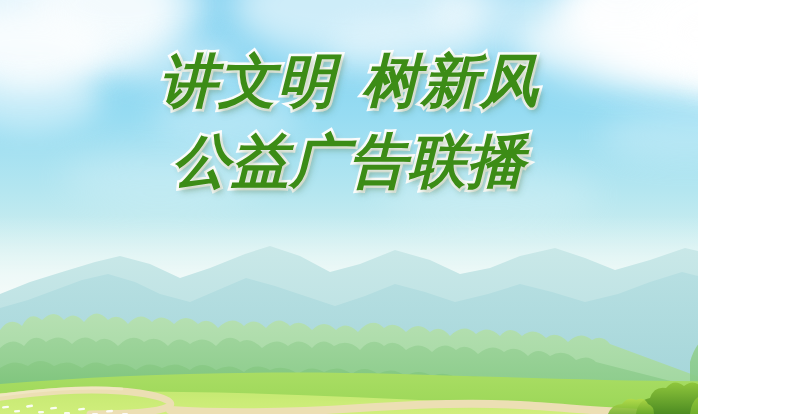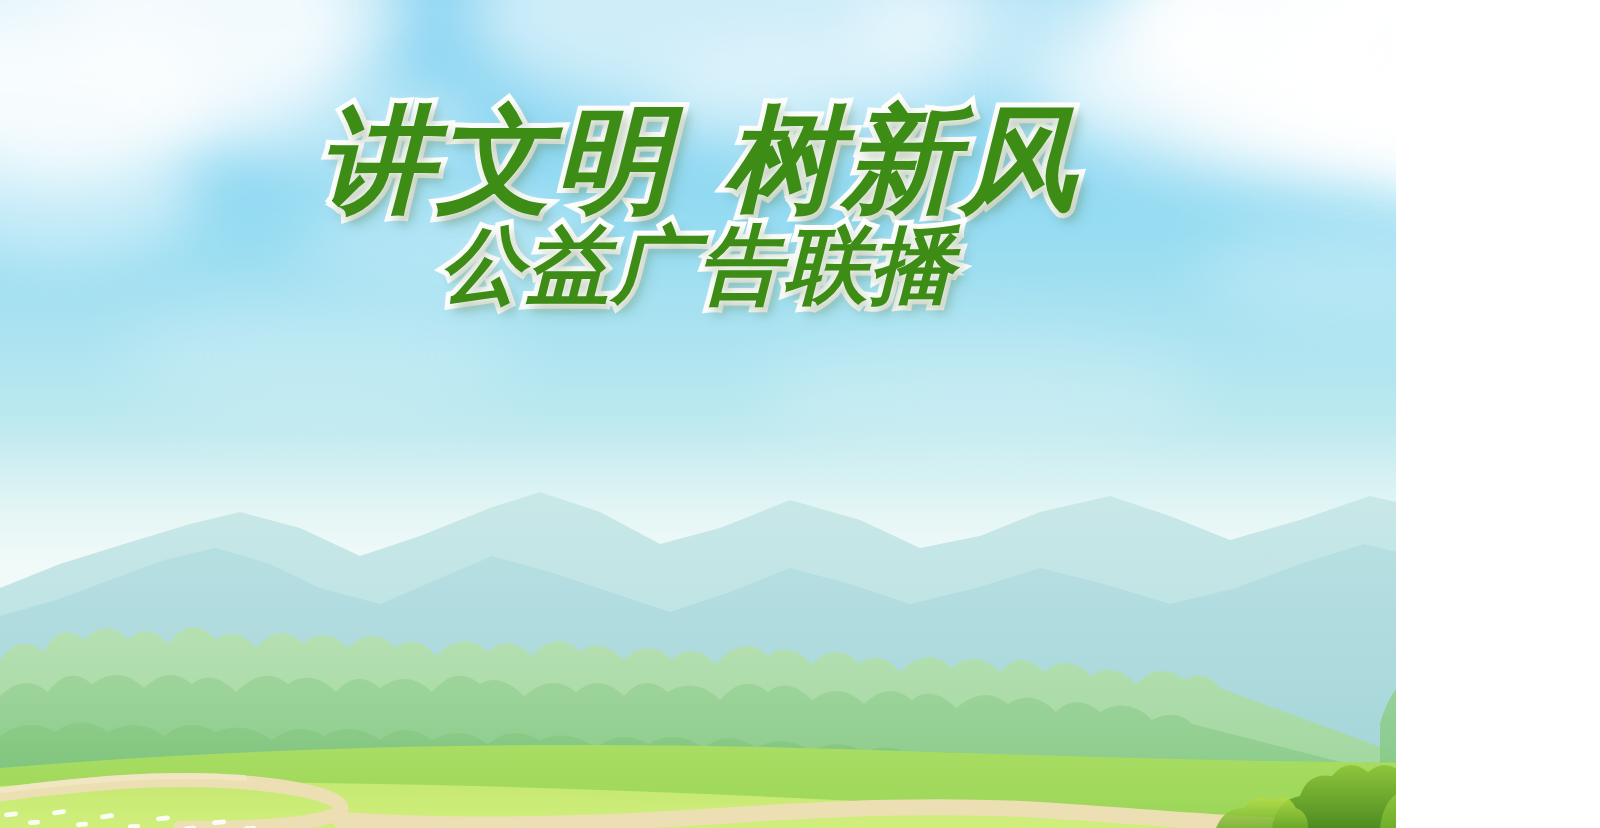--- a/index.html
+++ b/index.html
@@ -94,21 +94,21 @@
     letter-spacing: 1px;
     -webkit-text-stroke: 5px #ffffff;
     paint-order: stroke fill;
     text-shadow:
       0 0 4px rgba(255,255,255,.95),
       2px 3px 5px rgba(60,100,40,.32),
       3px 4px 8px rgba(60,100,40,.18);
   }
   .hl-1 { font-size: 58px; padding-bottom: 2px; }
   .hl-2 { font-size: 58px; padding-bottom: 2px; }
-  .hl-3 { font-size: 42px; }
+  .hl-3 { font-size: 58px; margin-top: 20px; }
   .hl-gap { display: inline-block; width: 26px; }
 </style>
 </head>
 <body>
 
 <div id="poster">
 
   <div class="cloud-layer">
     <div class="cloud c-tl1"></div>
     <div class="cloud c-tl3"></div>

